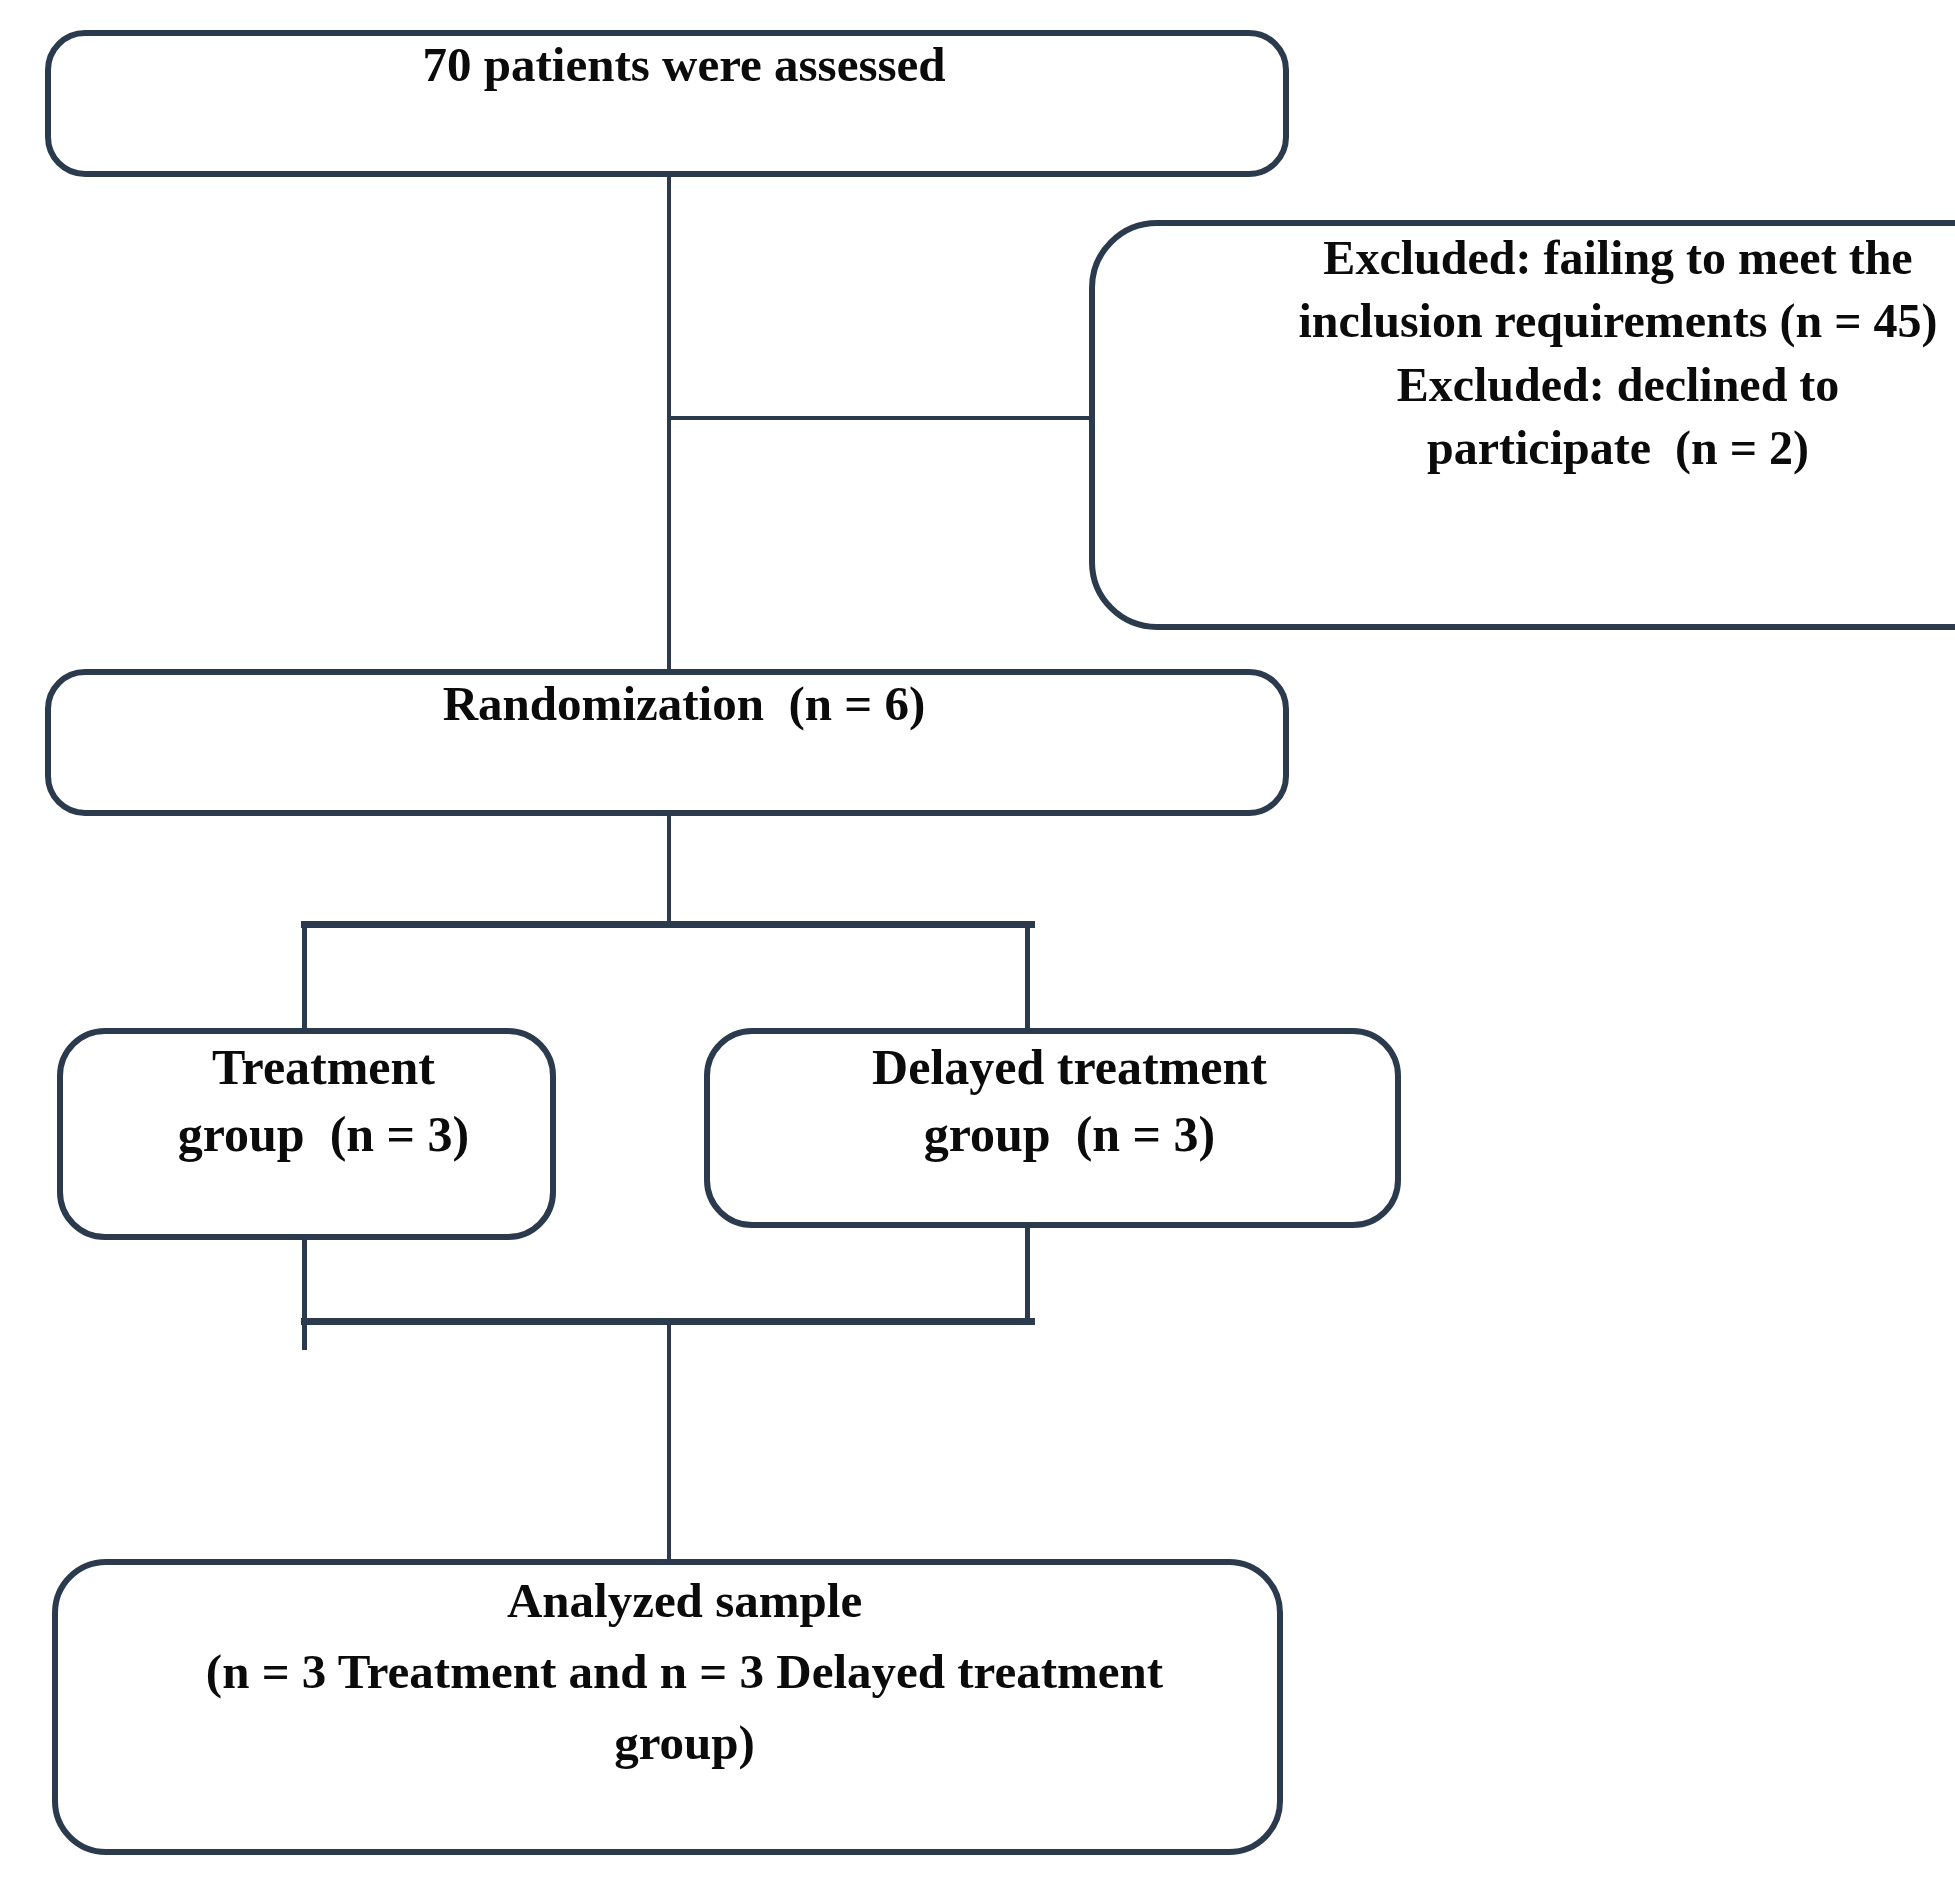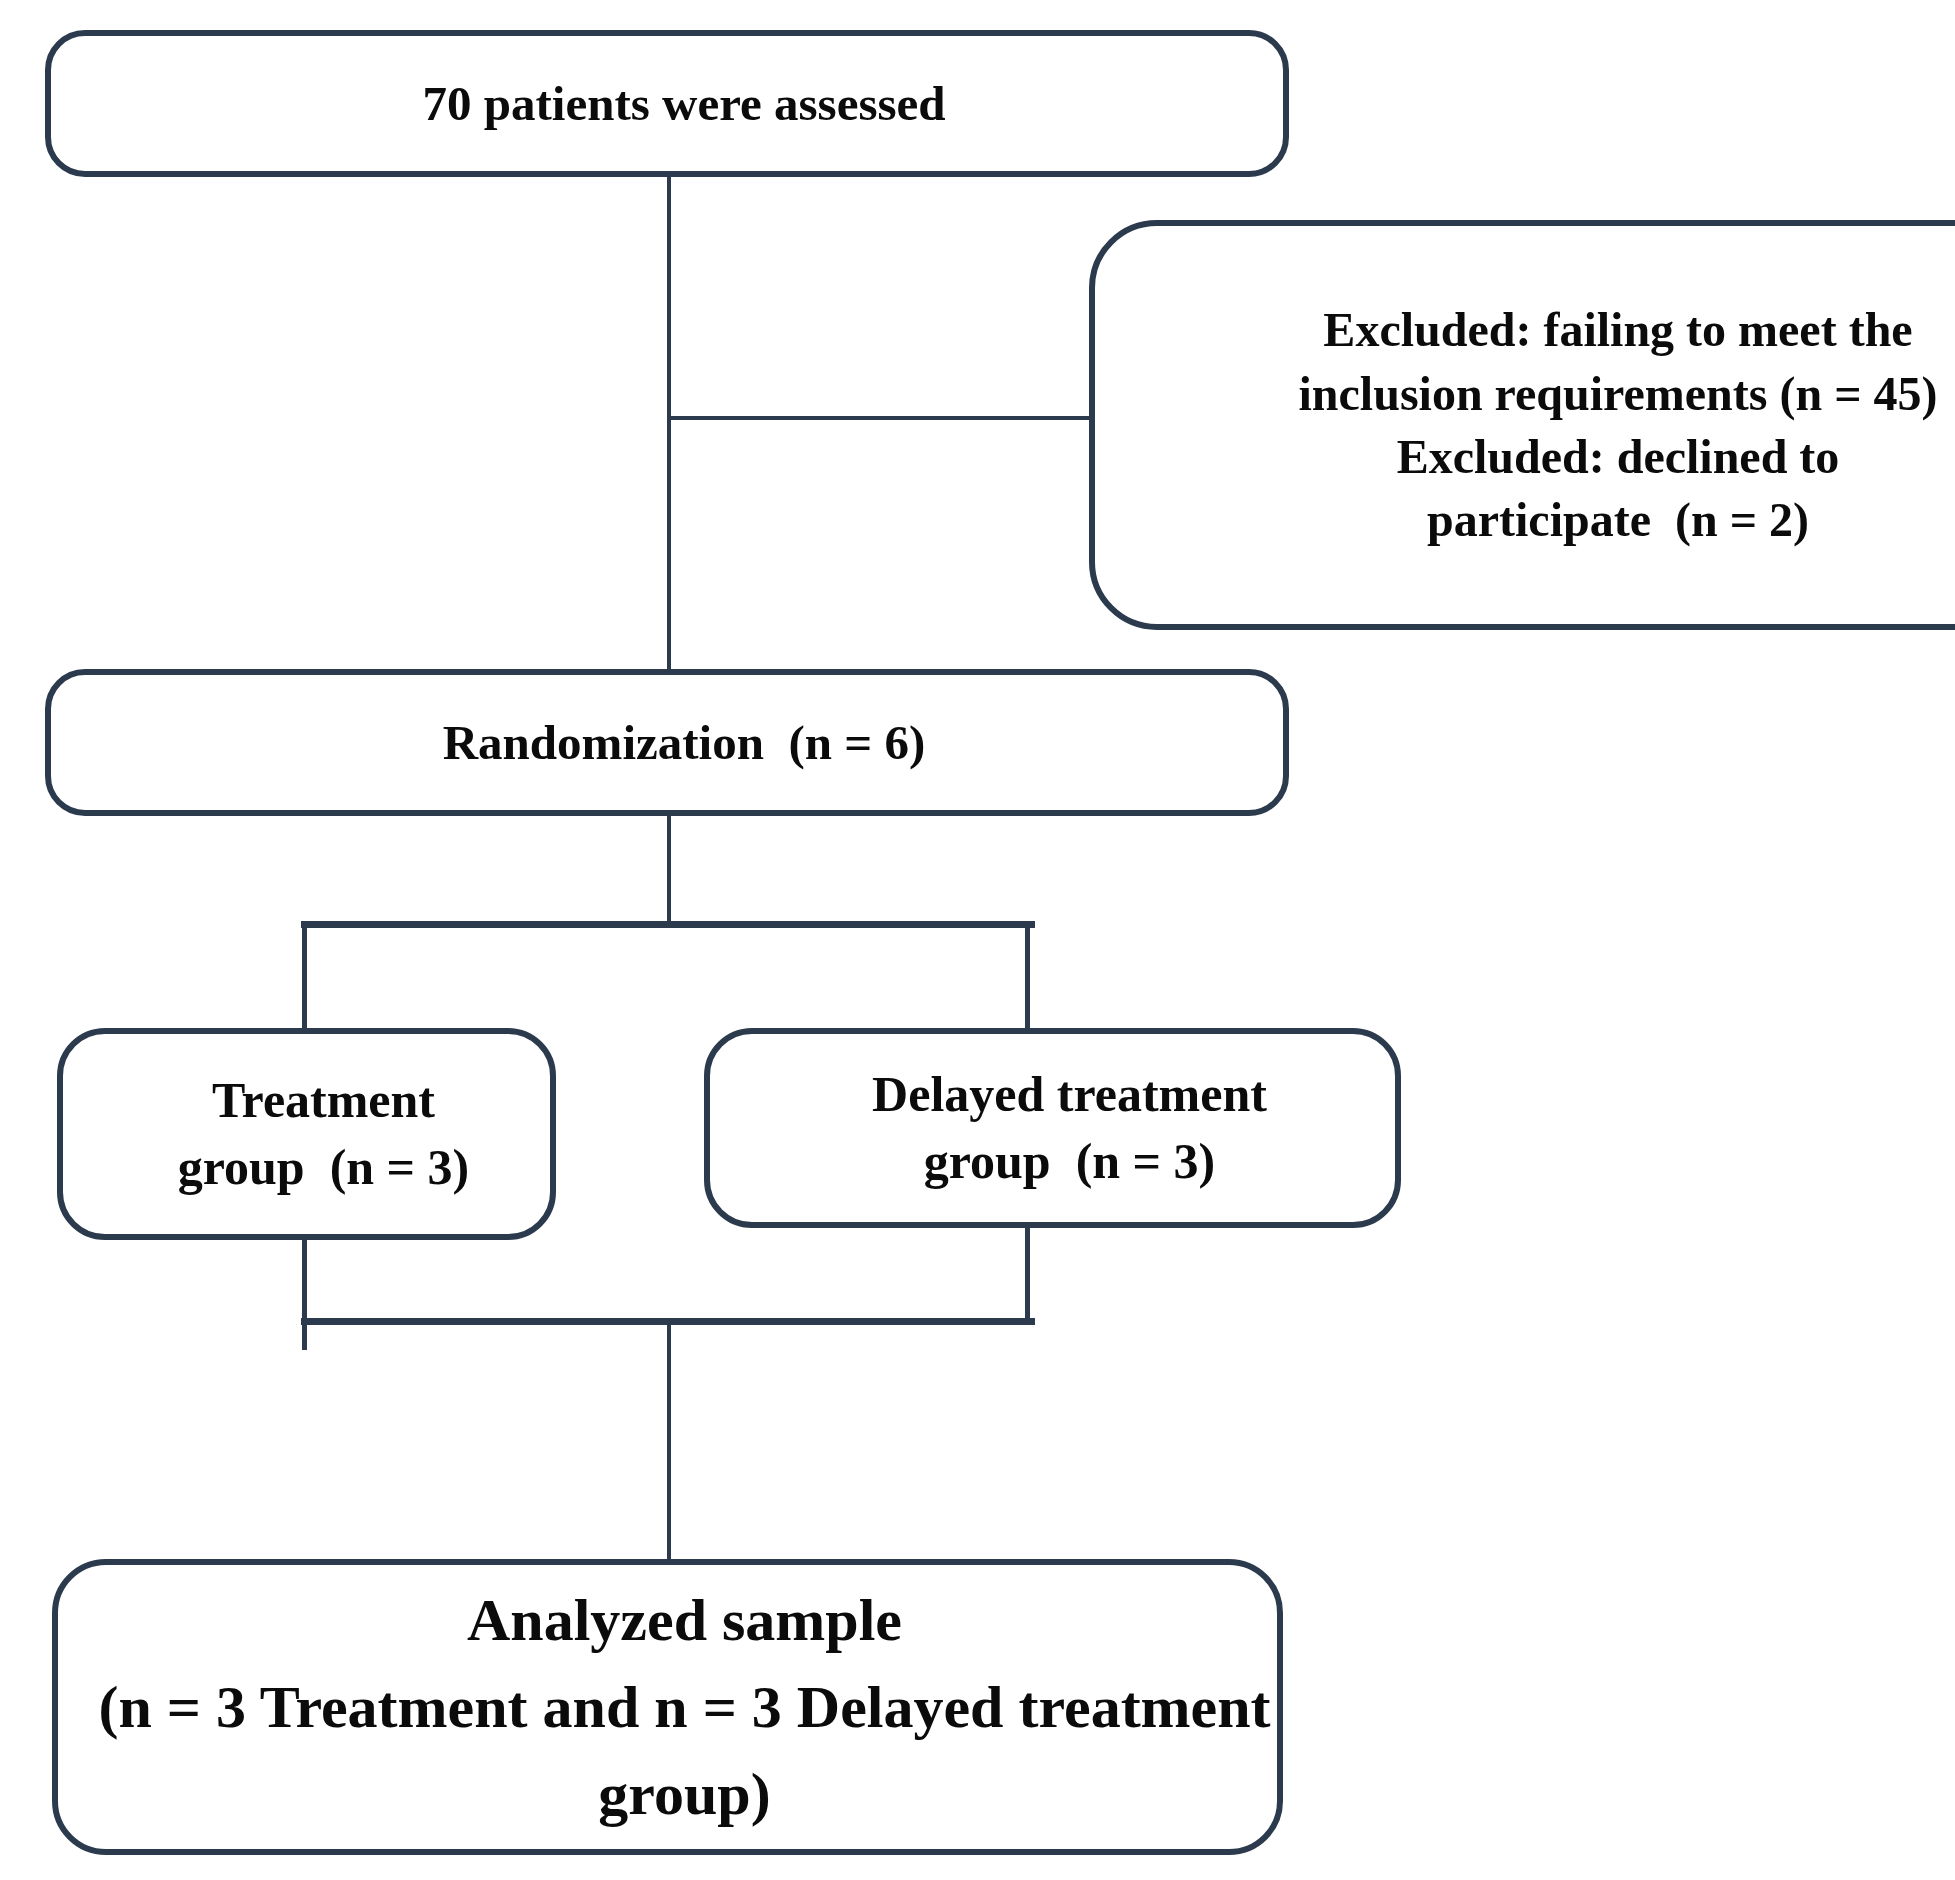--- a/index.html
+++ b/index.html
@@ -17,36 +17,36 @@
     font-family: "Liberation Serif", "DejaVu Serif", serif;
     font-weight: bold;
     color: var(--text);
   }
   .fc-box {
     position: absolute;
     background: var(--bg);
     border: 6.8px solid var(--line);
     display: flex;
     flex-direction: column;
-    justify-content: center;
+    justify-content: flex-start;
     align-items: center;
     text-align: center;
     z-index: 2;
     padding-left: 34px;
   }
   .fc-line { position: absolute; background: var(--line); z-index: 1; }
   .box-line { white-space: pre-wrap; }
 
   
   .b-assessed      { left: 45px;   top: 29.5px;   width: 1244px; height: 147px; border-radius: 40px;  font-size: 49px; }
   .b-excluded      { left: 1089px; top: 220px;  width: 1024px; height: 410px; border-radius: 68px; font-size: 48px; line-height: 1.32; }
   .b-randomization { left: 45px;   top: 669px; width: 1244px; height: 147px; border-radius: 40px;  font-size: 49px; }
   .b-treatment     { left: 57px;  top: 1028px; width: 499px;  height: 212px; border-radius: 48px;  font-size: 50px; line-height: 1.34; }
   .b-delayed       { left: 704px; top: 1028px; width: 697px; height: 200px; border-radius: 48px;  font-size: 50px; line-height: 1.34; }
-  .b-analyzed      { left: 52px;   top: 1559px; width: 1231px; height: 296px; border-radius: 54px;  font-size: 60px; line-height: 1.45; }
+  .b-analyzed      { left: 52px;   top: 1559px; width: 1231px; height: 296px; border-radius: 54px;  font-size: 49px; line-height: 1.45; }
 
   .b-excluded .para2 { }
 
   
   .c-assessed-down      { left: 667px; top: 176px;  width: 4px;    height: 495px; }
   .c-excluded-branch    { left: 668px; top: 416px;  width: 423px;  height: 4px;  }
   .c-randomization-down { left: 667px; top: 814px; width: 4px;    height: 111px; }
   .c-split-bar          { left: 301px;  top: 921px; width: 734px; height: 7.4px; }
   .c-split-left-drop    { left: 302px;  top: 926px; width: 5.1px;    height: 104px; }
   .c-split-right-drop   { left: 1025px; top: 926px; width: 5.1px;    height: 104px; }

